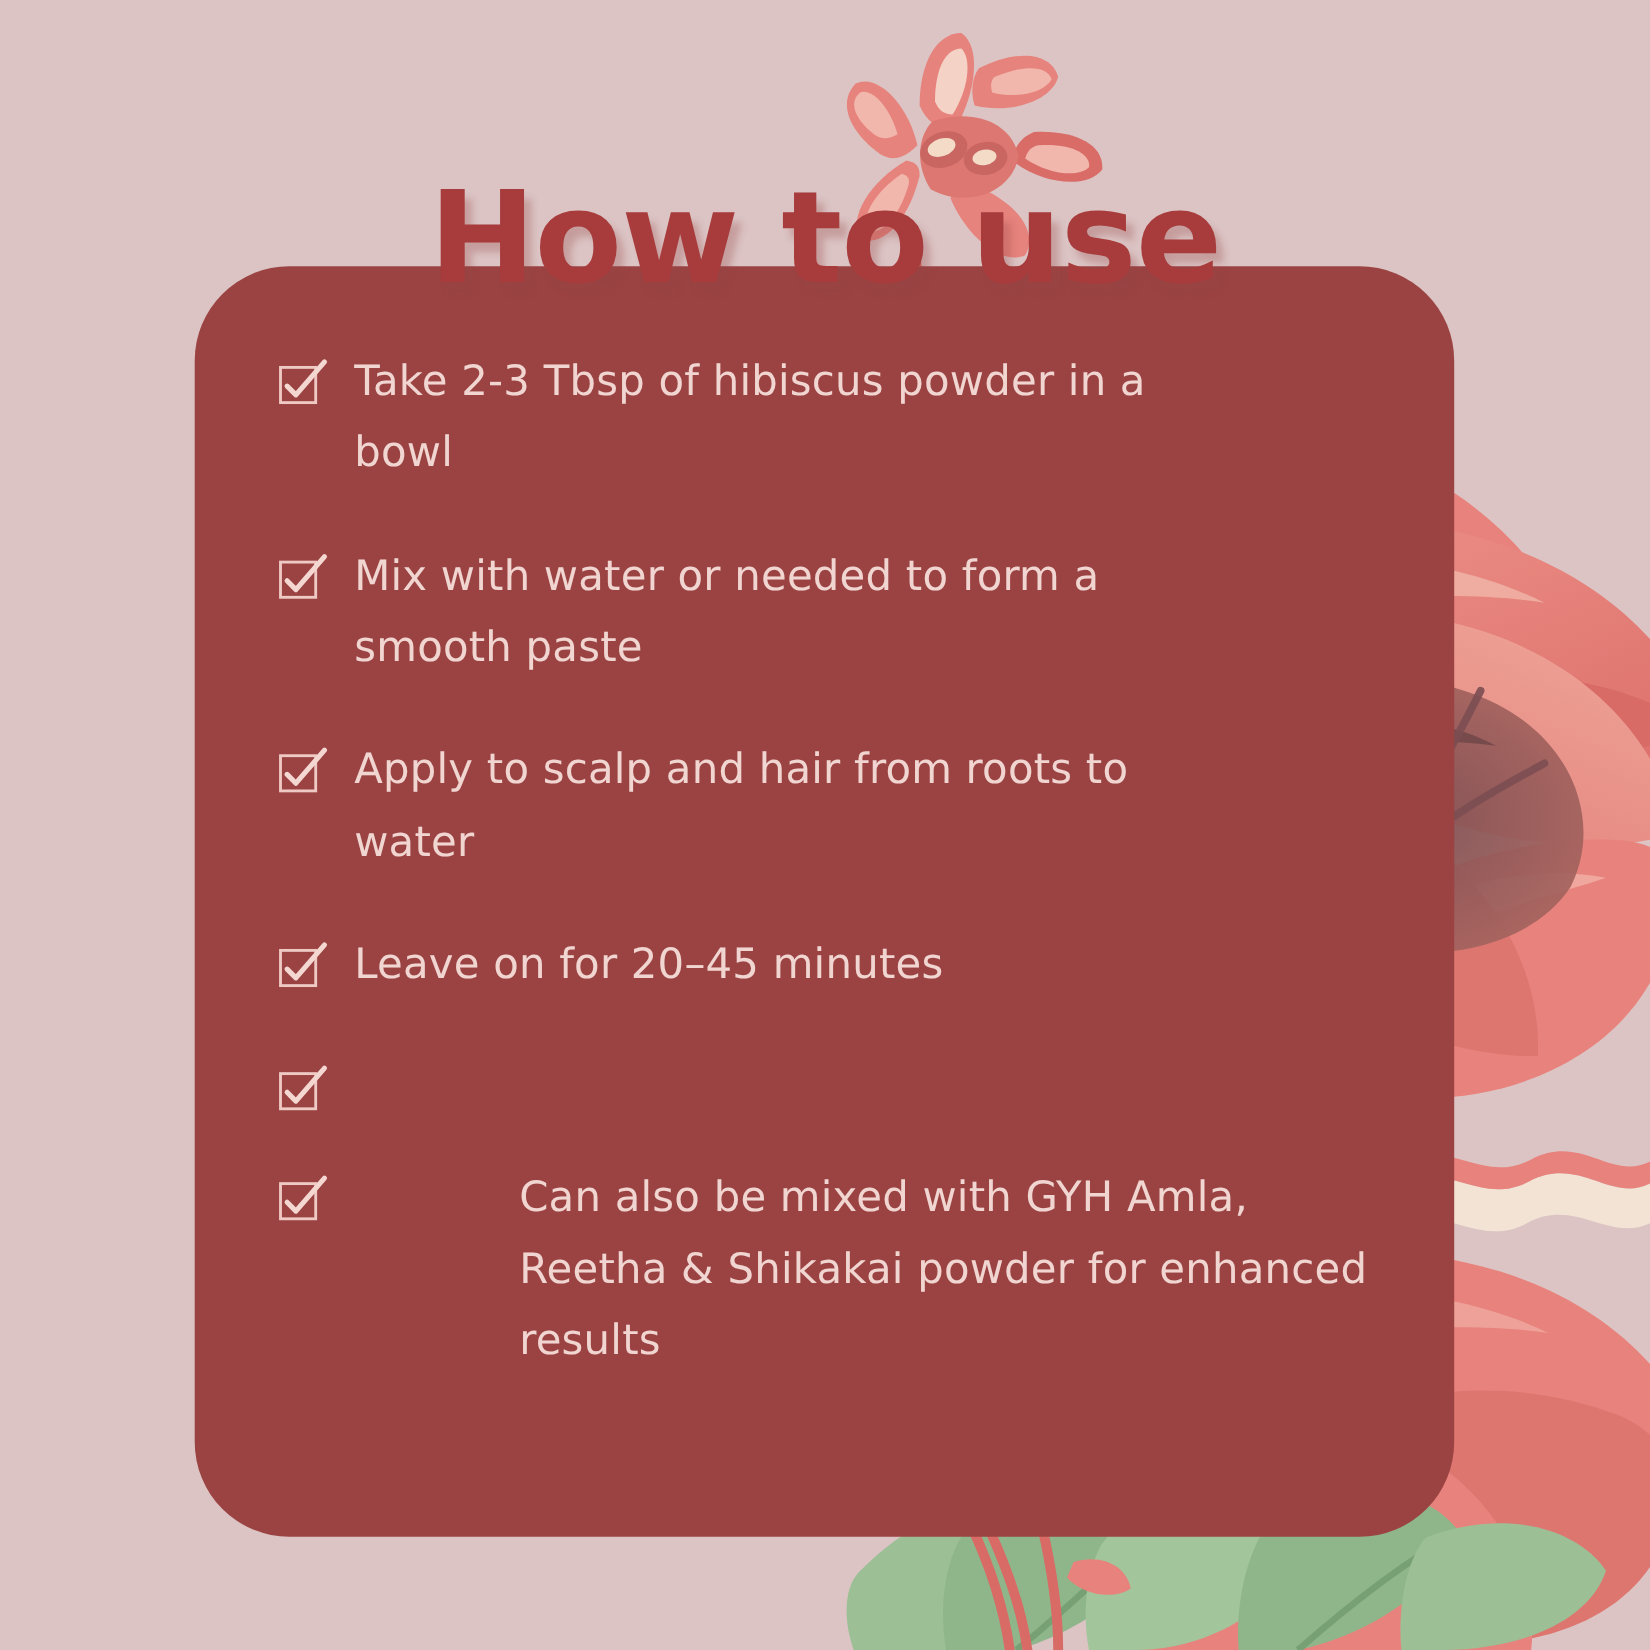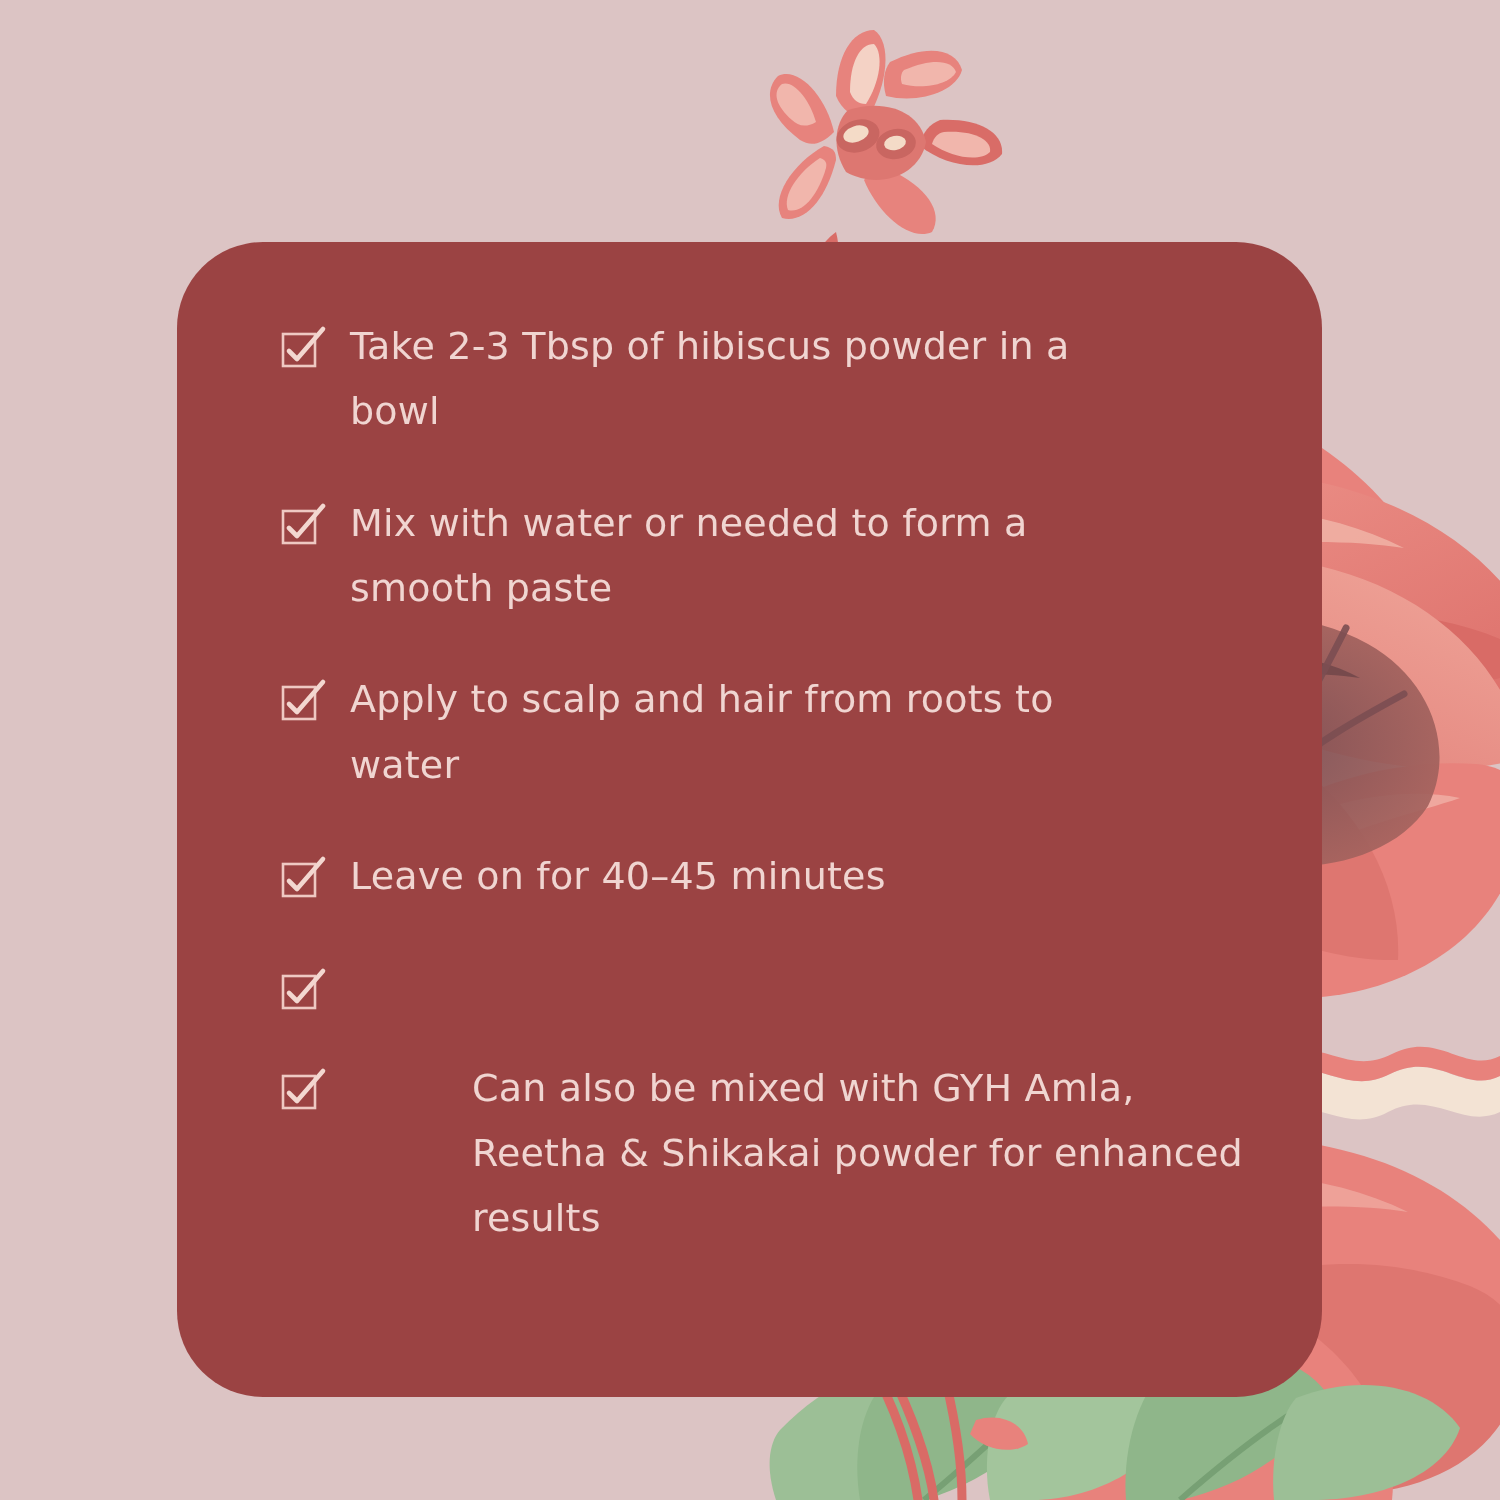--- a/index.html
+++ b/index.html
@@ -53,21 +53,21 @@
   .card {
     position: absolute;
     left: 177px;
     top: 242px;
     width: 1145px;
     height: 1155px;
     background: #9B4343;
     border-radius: 86px;
     z-index: 5;
     box-sizing: border-box;
-    padding: 72px 60px 60px 104px;
+    padding: 72px 60px 60px 76px;
   }
 
   .checklist {
     list-style: none;
     margin: 0;
     padding: 0;
   }
   .check-item {
     position: relative;
     display: flex;
@@ -218,20 +218,21 @@
           <path d="M128 1358 C150 1398 170 1444 178 1500"></path>
           <path d="M150 1370 C170 1412 188 1456 194 1500"></path>
           <path d="M206 1382 C216 1424 222 1464 222 1500"></path>
         </g>
         <path d="M186 1366 C214 1352 242 1360 250 1382 C230 1398 196 1392 180 1378 Z" fill="#EE958C"></path>
         <path d="M236 1420 C262 1412 284 1424 288 1444 C270 1456 242 1448 230 1434 Z" fill="#E8827C"></path>
       </g>
     </svg>
   </div>
 
+  <h1 class="title">How to use</h1>
 
   <div class="card">
     <ul class="checklist">
 
       <li class="check-item">
         <span class="checkbox-icon">
           <svg viewBox="0 0 38 38">
             <rect x="2" y="4" width="32" height="32" fill="none" stroke="#EFC9C3" stroke-width="2.6"></rect>
             <path d="M8 21 L16 29 L42 -1" fill="none" stroke="#F3D7D0" stroke-width="4.6" stroke-linecap="round" stroke-linejoin="round"></path>
           </svg>
@@ -259,21 +260,21 @@
         <span class="check-text">Apply to scalp and hair from roots to water</span>
       </li>
 
       <li class="check-item">
         <span class="checkbox-icon">
           <svg viewBox="0 0 38 38">
             <rect x="2" y="4" width="32" height="32" fill="none" stroke="#EFC9C3" stroke-width="2.6"></rect>
             <path d="M8 21 L16 29 L42 -1" fill="none" stroke="#F3D7D0" stroke-width="4.6" stroke-linecap="round" stroke-linejoin="round"></path>
           </svg>
         </span>
-        <span class="check-text">Leave on for 40–45 minutes</span>
+        <span class="check-text">Leave on for 20–45 minutes</span>
       </li>
 
       <li class="check-item">
         <span class="checkbox-icon">
           <svg viewBox="0 0 38 38">
             <rect x="2" y="4" width="32" height="32" fill="none" stroke="#EFC9C3" stroke-width="2.6"></rect>
             <path d="M8 21 L16 29 L42 -1" fill="none" stroke="#F3D7D0" stroke-width="4.6" stroke-linecap="round" stroke-linejoin="round"></path>
           </svg>
         </span>
       </li>

